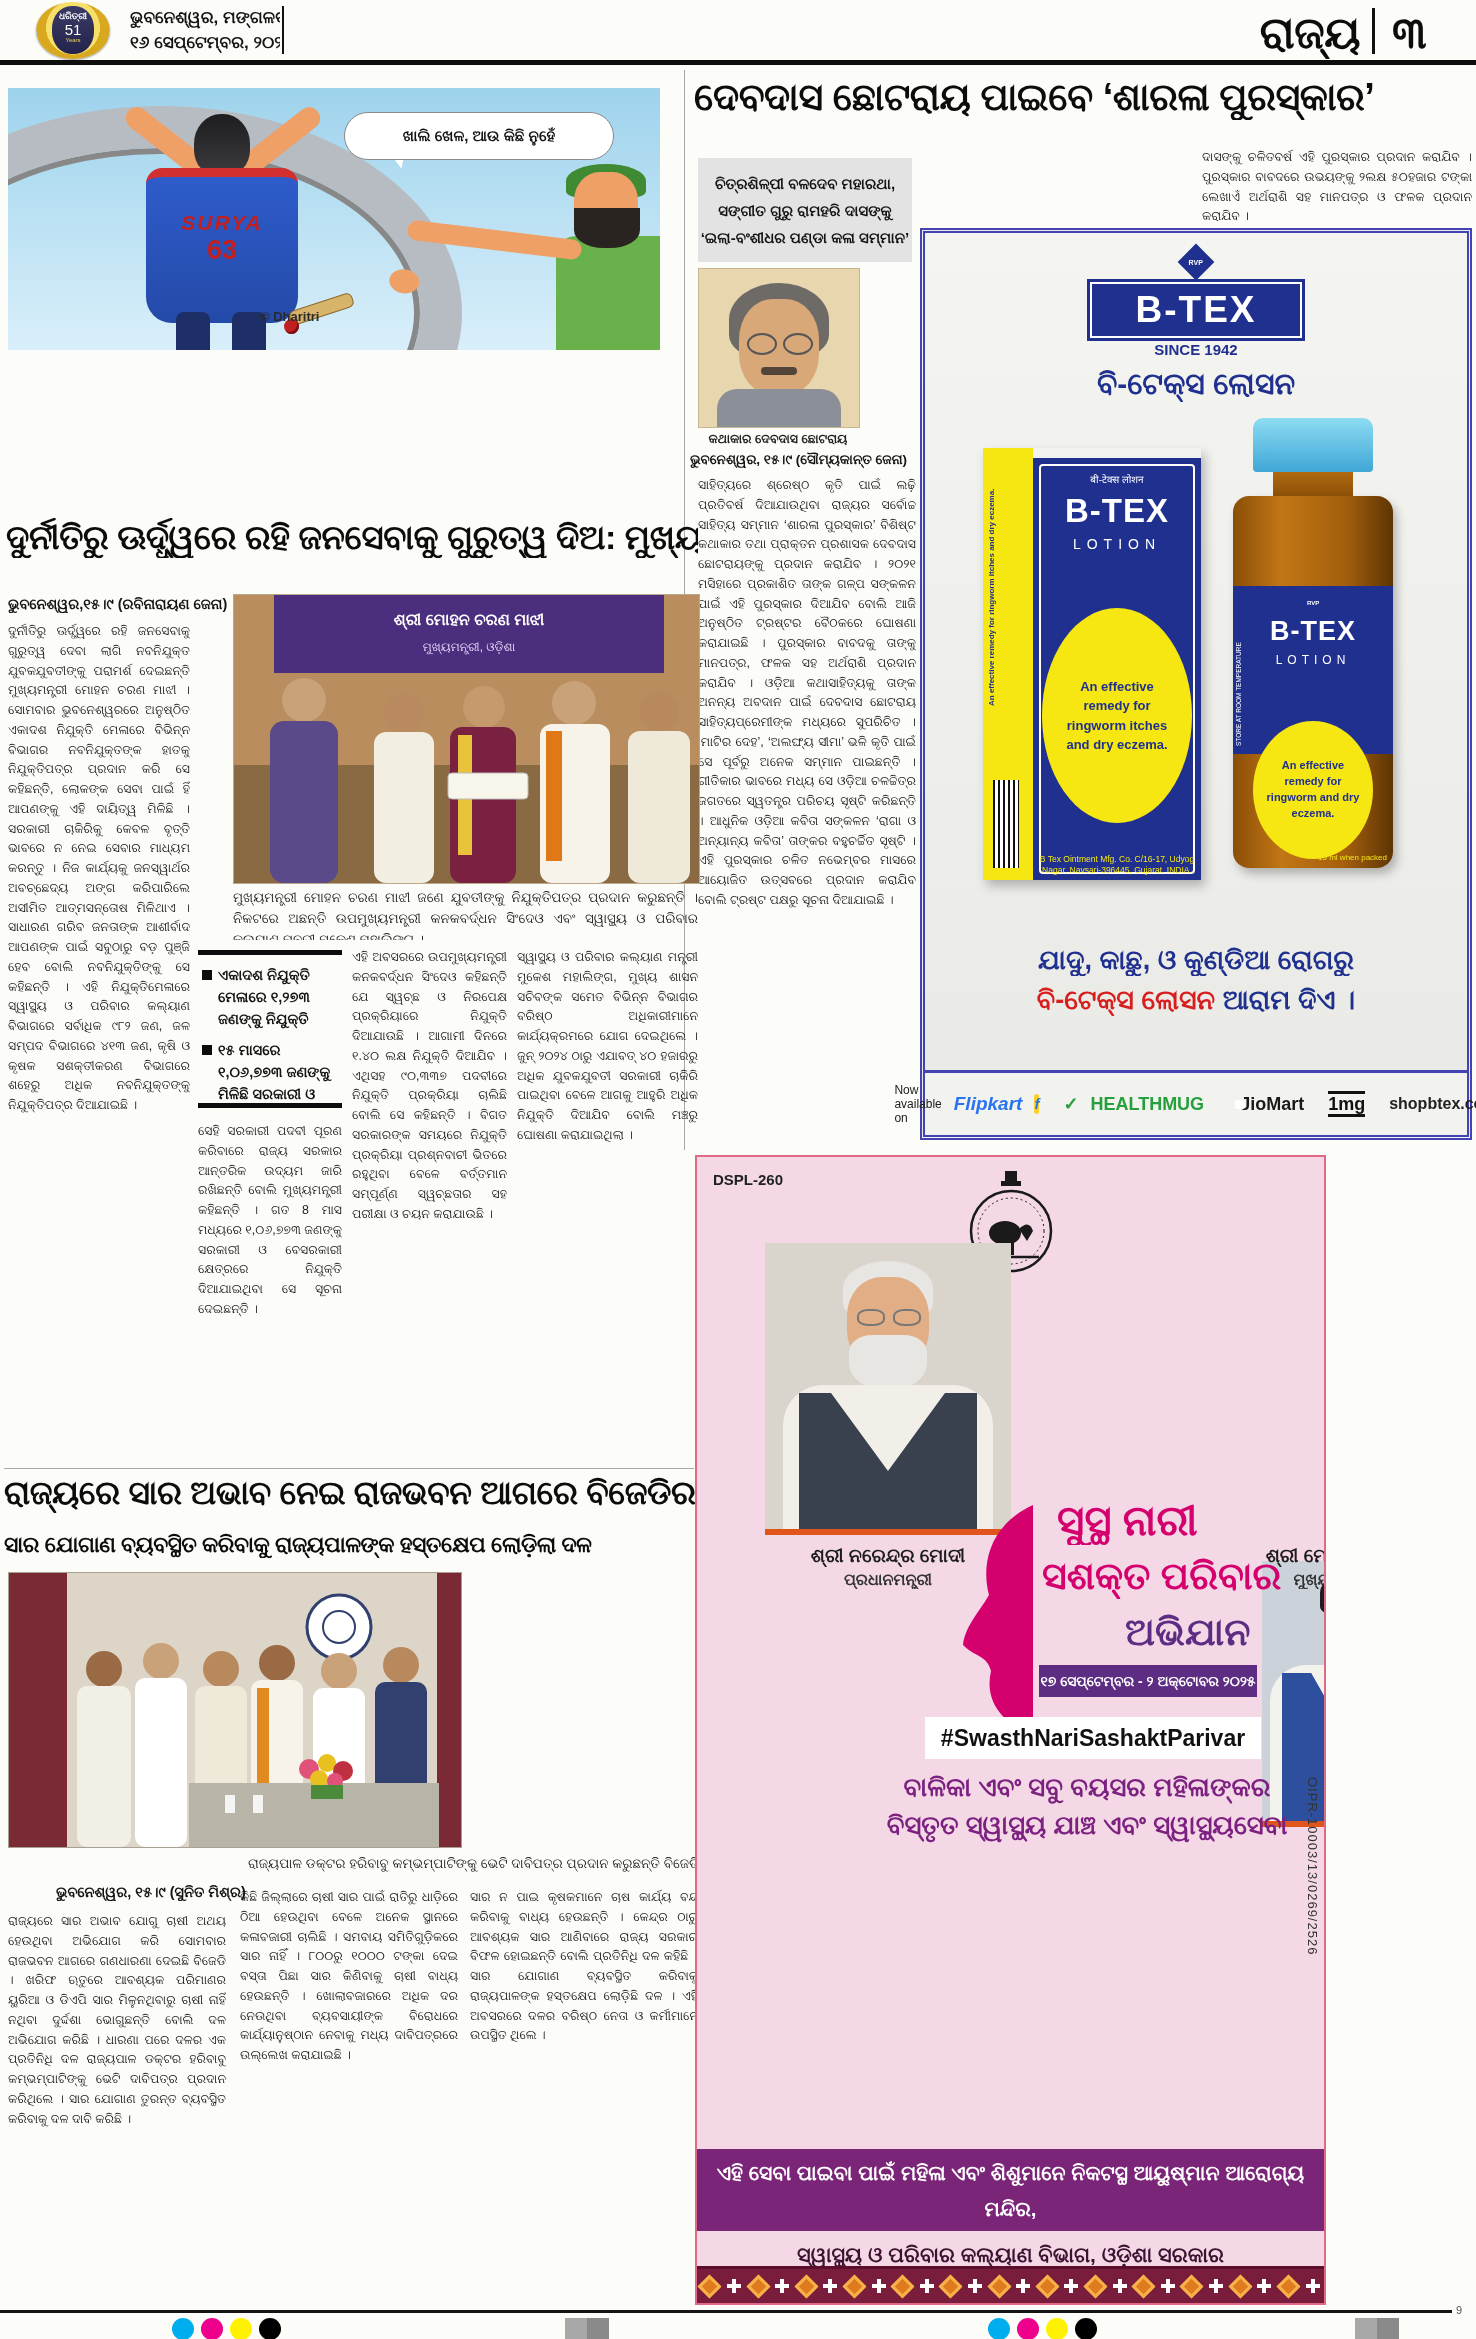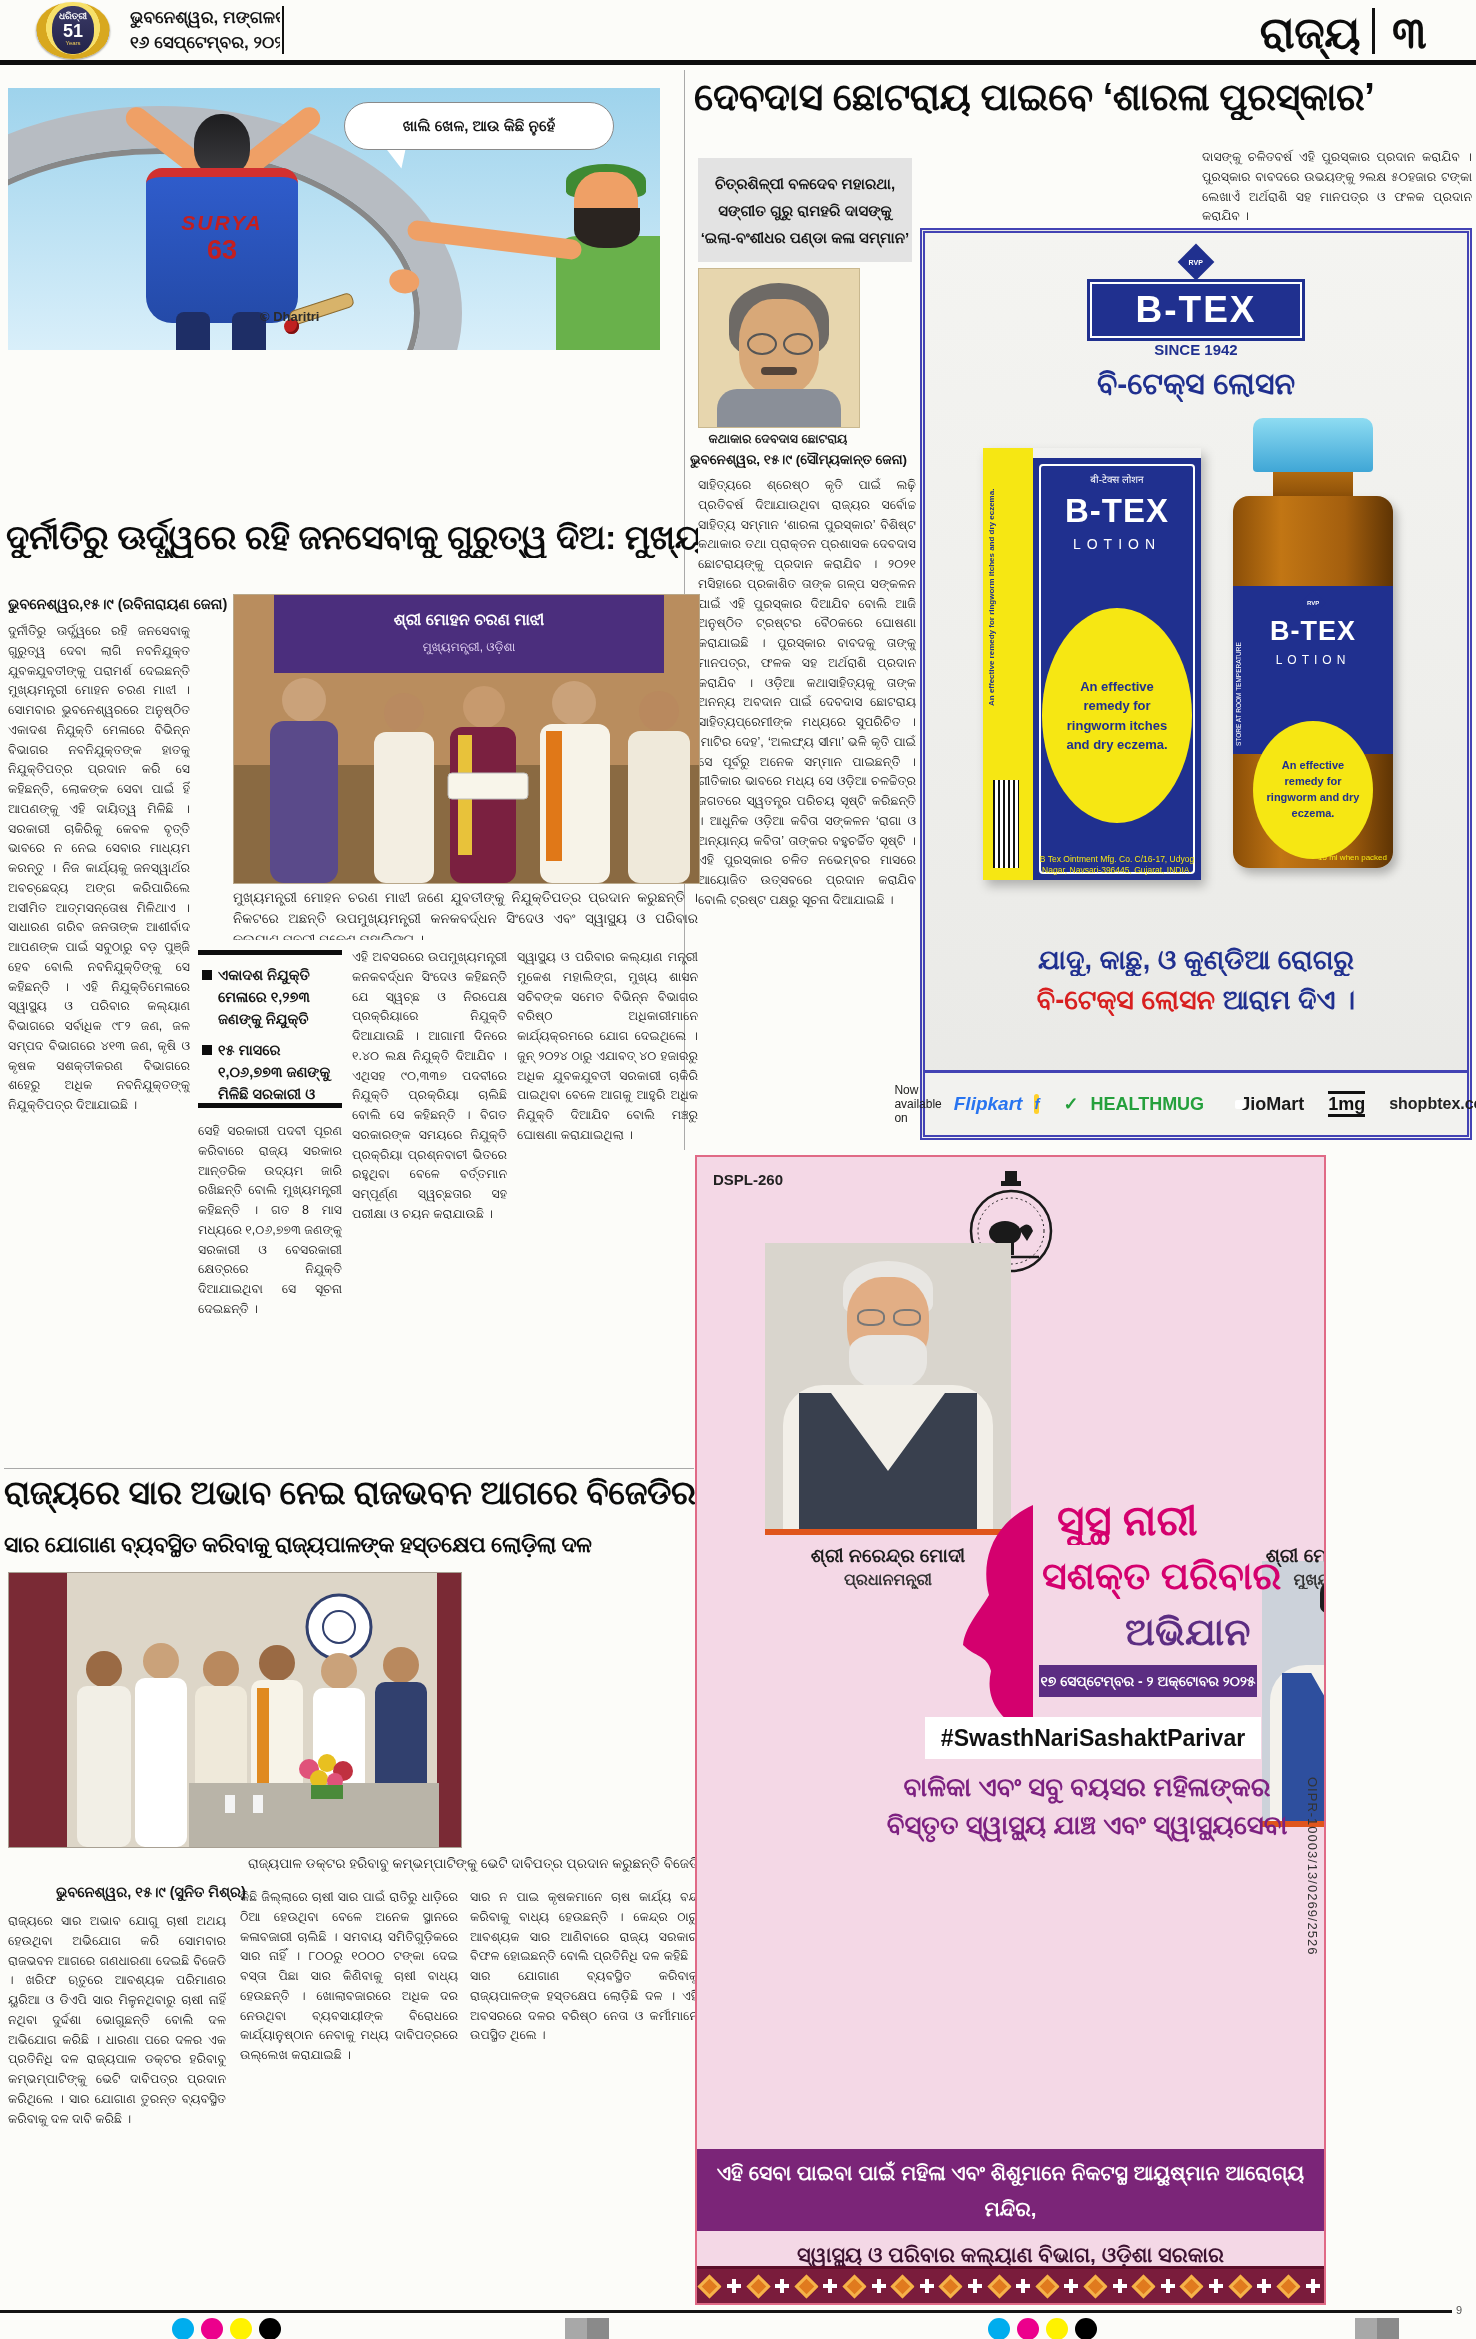--- a/index.html
+++ b/index.html
@@ -19,27 +19,27 @@
   .vrule{width:2px;background:#111;}
   
   #masthead-rule{left:0;top:60px;width:1476px;height:5px;background:#0e0e0e;}
   .medal{left:28px;top:2px;width:92px;height:57px;}
   .medal .ring{position:absolute;left:8px;top:0;width:74px;height:57px;border-radius:50%;
      background:radial-gradient(circle at 50% 45%,#f7e06a 0 55%,#d8a81f 56% 75%,#b9bdc2 76% 100%);
      box-shadow:0 1px 2px rgba(0,0,0,.4);}
   .medal .core{position:absolute;left:24px;top:4px;width:42px;height:48px;border-radius:46%;
      background:linear-gradient(#3a3a66,#23234a);color:#fff;text-align:center;}
   .medal .core .nm{display:block;font-size:9px;font-weight:bold;margin-top:5px;overflow:hidden;white-space:nowrap;}
-  .medal .core .yr{display:block;font-size:18px;font-weight:bold;line-height:1;}
+  .medal .core .yr{display:block;font-size:15px;font-weight:normal;line-height:1;}
   .medal .core .ys{display:block;font-size:6px;color:#f3cf5a;}
   
   #cartoon{left:8px;top:88px;width:652px;height:262px;background:linear-gradient(180deg,#9ed3ec,#d9effa);overflow:hidden;}
   .track{position:absolute;left:-150px;bottom:-170px;width:520px;height:330px;border-radius:50%;
      border:42px solid #b7bcc2;box-shadow:inset 0 0 0 6px #888;background:transparent;}
-  .bubble{position:absolute;left:336px;top:14px;width:268px;height:46px;background:#fff;border:1px solid #8a8a8a;
+  .bubble{position:absolute;left:336px;top:24px;width:268px;height:46px;background:#fff;border:1px solid #8a8a8a;
      border-radius:24px;display:flex;align-items:center;justify-content:center;font-weight:bold;font-size:15px;overflow:hidden;}
   .bubble-tail{position:absolute;left:370px;top:56px;width:0;height:0;border-left:26px solid transparent;
      border-top:22px solid #fff;transform:rotate(12deg);}
   .p1{position:absolute;left:128px;top:26px;width:170px;height:230px;}
   .p1 .head{position:absolute;left:58px;top:0;width:56px;height:62px;background:linear-gradient(#1d1d1f,#3c3c40);
      border-radius:48% 48% 42% 42%;}
   .p1 .arm{position:absolute;width:96px;height:22px;background:#efa066;border-radius:12px;top:16px;}
   .p1 .arm.l{left:-18px;transform:rotate(38deg);}
   .p1 .arm.r{left:96px;transform:rotate(-38deg);}
   .p1 .torso{position:absolute;left:10px;top:54px;width:152px;height:146px;background:linear-gradient(#2f5ccb,#244aa8);

